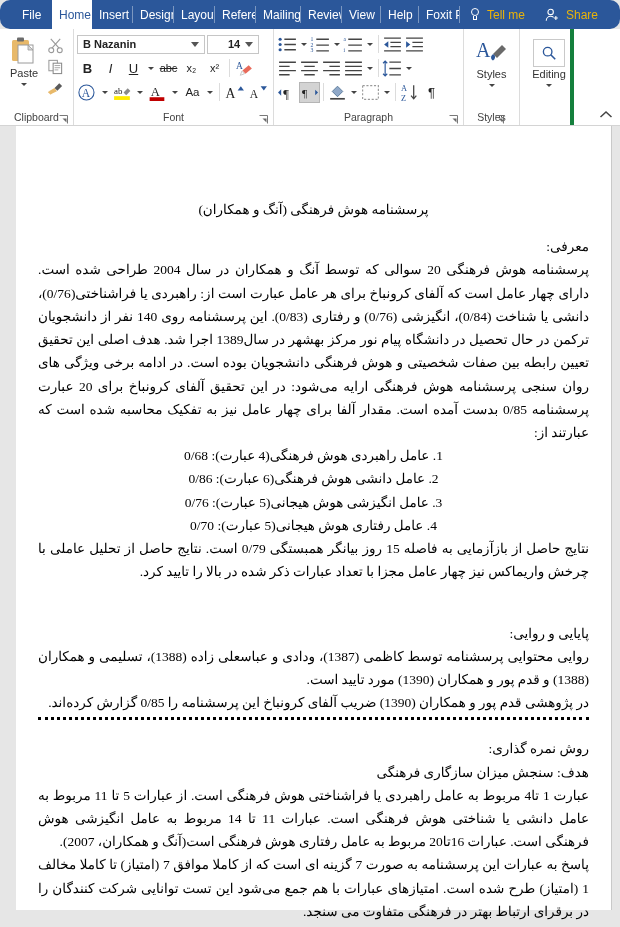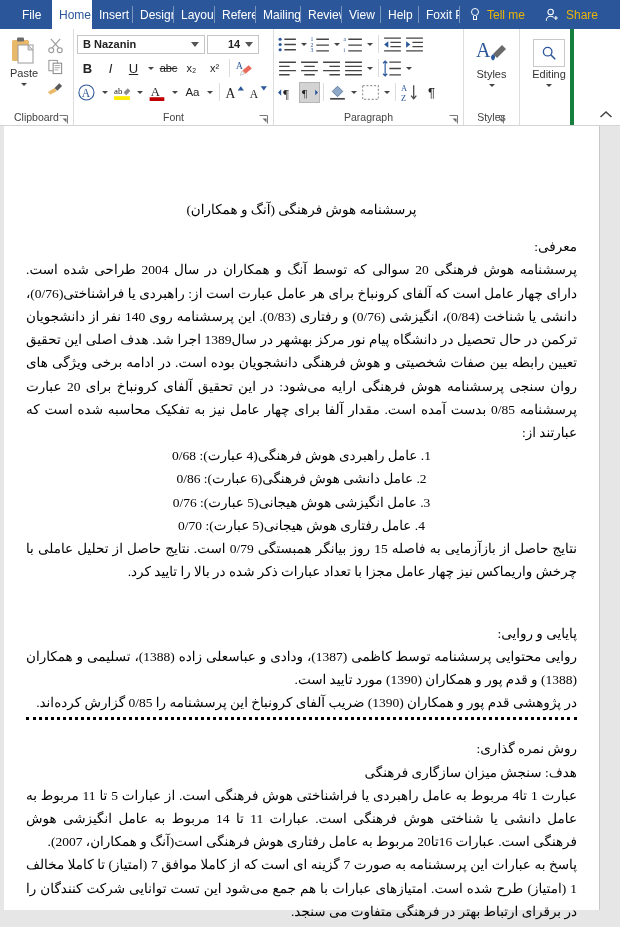--- a/index.html
+++ b/index.html
@@ -24,20 +24,21 @@
   
   .tabbar {
     position: relative;
     height: 29px;
     background: #2b579a;
     display: flex;
     align-items: stretch;
     padding-left: 10px;
     box-sizing: border-box;
     overflow: hidden;
+    border-radius: 10px;
   }
   .tab {
     color: #ffffff;
     font-size: 12px;
     display: flex;
     align-items: center;
     padding: 0 7px;
     white-space: nowrap;
     max-width: 40px;
     overflow: hidden;
@@ -212,21 +213,21 @@
 
   
   .docarea {
     position: relative;
     height: 802px;
     background: #e6e6e6;
     overflow: hidden;
   }
   .page {
     position: absolute;
-    left: 4px; top: 0;
+    left: 16px; top: 0;
     width: 596px;
     height: 784px;
     background: #ffffff;
     border-right: 1px solid #c9c9c9;
     box-sizing: border-box;
   }
   .doc {
     direction: rtl;
     text-align: justify;
     font-family: "Liberation Serif", "DejaVu Serif", serif;

